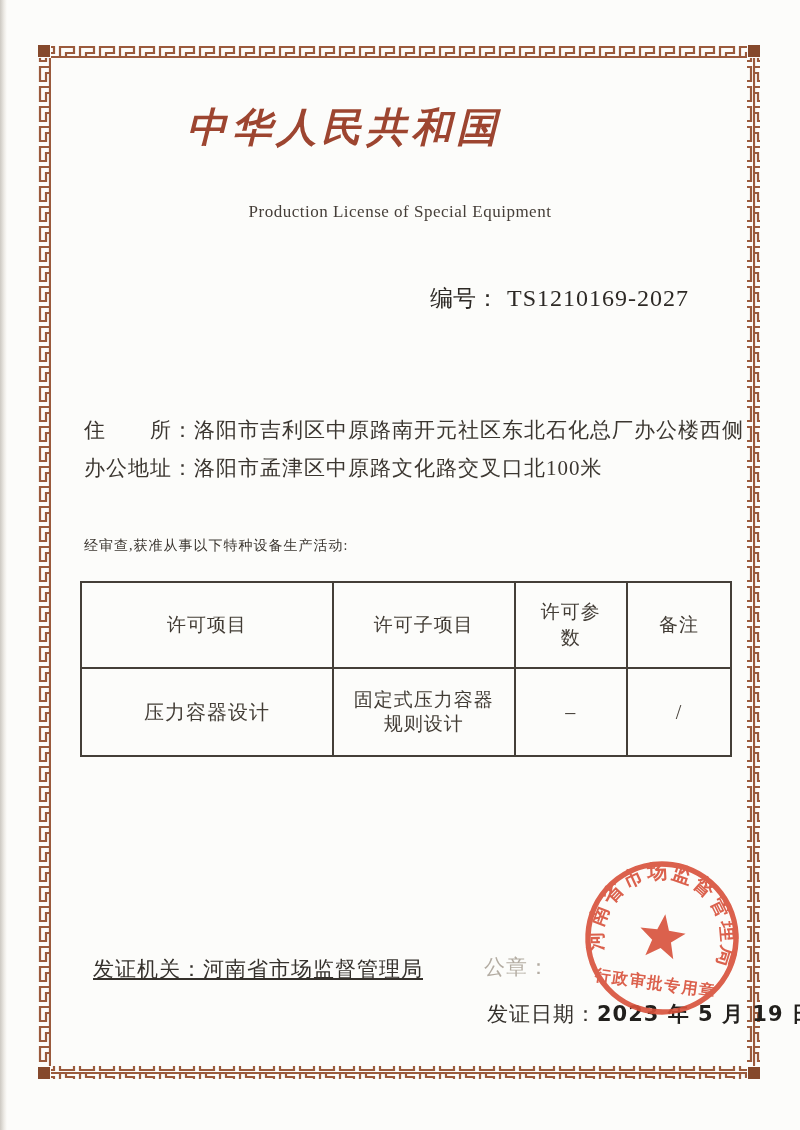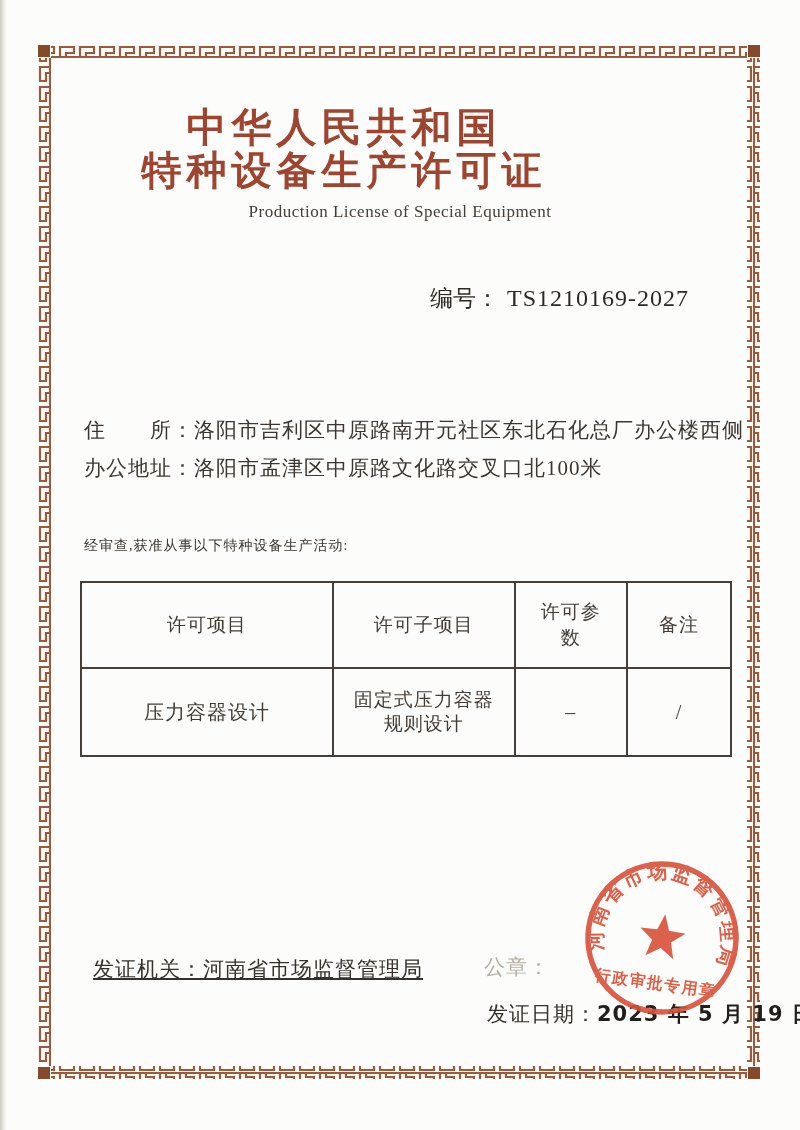--- a/index.html
+++ b/index.html
@@ -5,21 +5,21 @@
   html,body{margin:0;padding:0;}
   .page{
     position:relative;width:800px;height:1130px;background:#fcfcfa;
     font-family:"Liberation Serif","DejaVu Serif",serif;color:#3a3530;overflow:hidden;
   }
   .scan-edge{position:absolute;left:0;top:0;width:7px;height:100%;
     background:linear-gradient(90deg,#bdb8b0,#e9e6e0 60%,#fcfcfa);opacity:.75;}
   .frame{position:absolute;left:38px;top:45px;}
   .abs{position:absolute;}
   .title-cn{left:40px;width:608px;text-align:center;font-weight:bold;
-    color:#9d4530;font-size:40px;letter-spacing:5px;line-height:1;}
+    color:#9d4530;font-size:40px;letter-spacing:5px;line-height:1;font-style:italic;}
   .title-en{left:20px;width:760px;text-align:center;font-weight:normal;
     color:#453e38;font-size:17px;line-height:1;letter-spacing:.5px;}
   .license-no{left:430px;top:283px;font-size:23px;color:#2d2925;}
   .license-no .num{font-size:24px;letter-spacing:1px;margin-left:8px;}
   .field{left:84px;font-size:21px;letter-spacing:1px;color:#3b3630;white-space:nowrap;}
   .statement{left:84px;top:537px;font-size:14px;letter-spacing:1px;color:#3b3630;}
   table.lic{position:absolute;left:80px;top:581px;width:652px;border-collapse:collapse;
     table-layout:fixed;color:#423c35;}
   table.lic th,table.lic td{border:2px solid #443f38;text-align:center;
     vertical-align:middle;font-weight:normal;padding:16px;}
@@ -62,21 +62,20 @@
     <rect x="13" y="1021" width="696" height="13" fill="url(#meanderHB)"></rect>
     <rect x="0" y="13" width="13" height="1008" fill="url(#meanderVL)"></rect>
     <rect x="709" y="13" width="13" height="1008" fill="url(#meanderVR)"></rect>
     <rect x="0" y="0" width="12" height="12" fill="#85492c"></rect>
     <rect x="710" y="0" width="12" height="12" fill="#85492c"></rect>
     <rect x="0" y="1022" width="12" height="12" fill="#85492c"></rect>
     <rect x="710" y="1022" width="12" height="12" fill="#85492c"></rect>
   </svg>
 
   <div class="abs title-cn" style="top:108px">中华人民共和国</div>
-  <div class="abs title-cn" style="top:151px">特种设备生产许可证</div>
   <div class="abs title-en" style="top:203px">Production License of Special Equipment</div>
 
   <div class="abs license-no">
     <span>编号：</span><span class="num">TS1210169-2027</span>
   </div>
 
   <div class="abs field" style="top:416px">
     <span>住　　所：</span><span>洛阳市吉利区中原路南开元社区东北石化总厂办公楼西侧</span>
   </div>
   <div class="abs field" style="top:454px">

